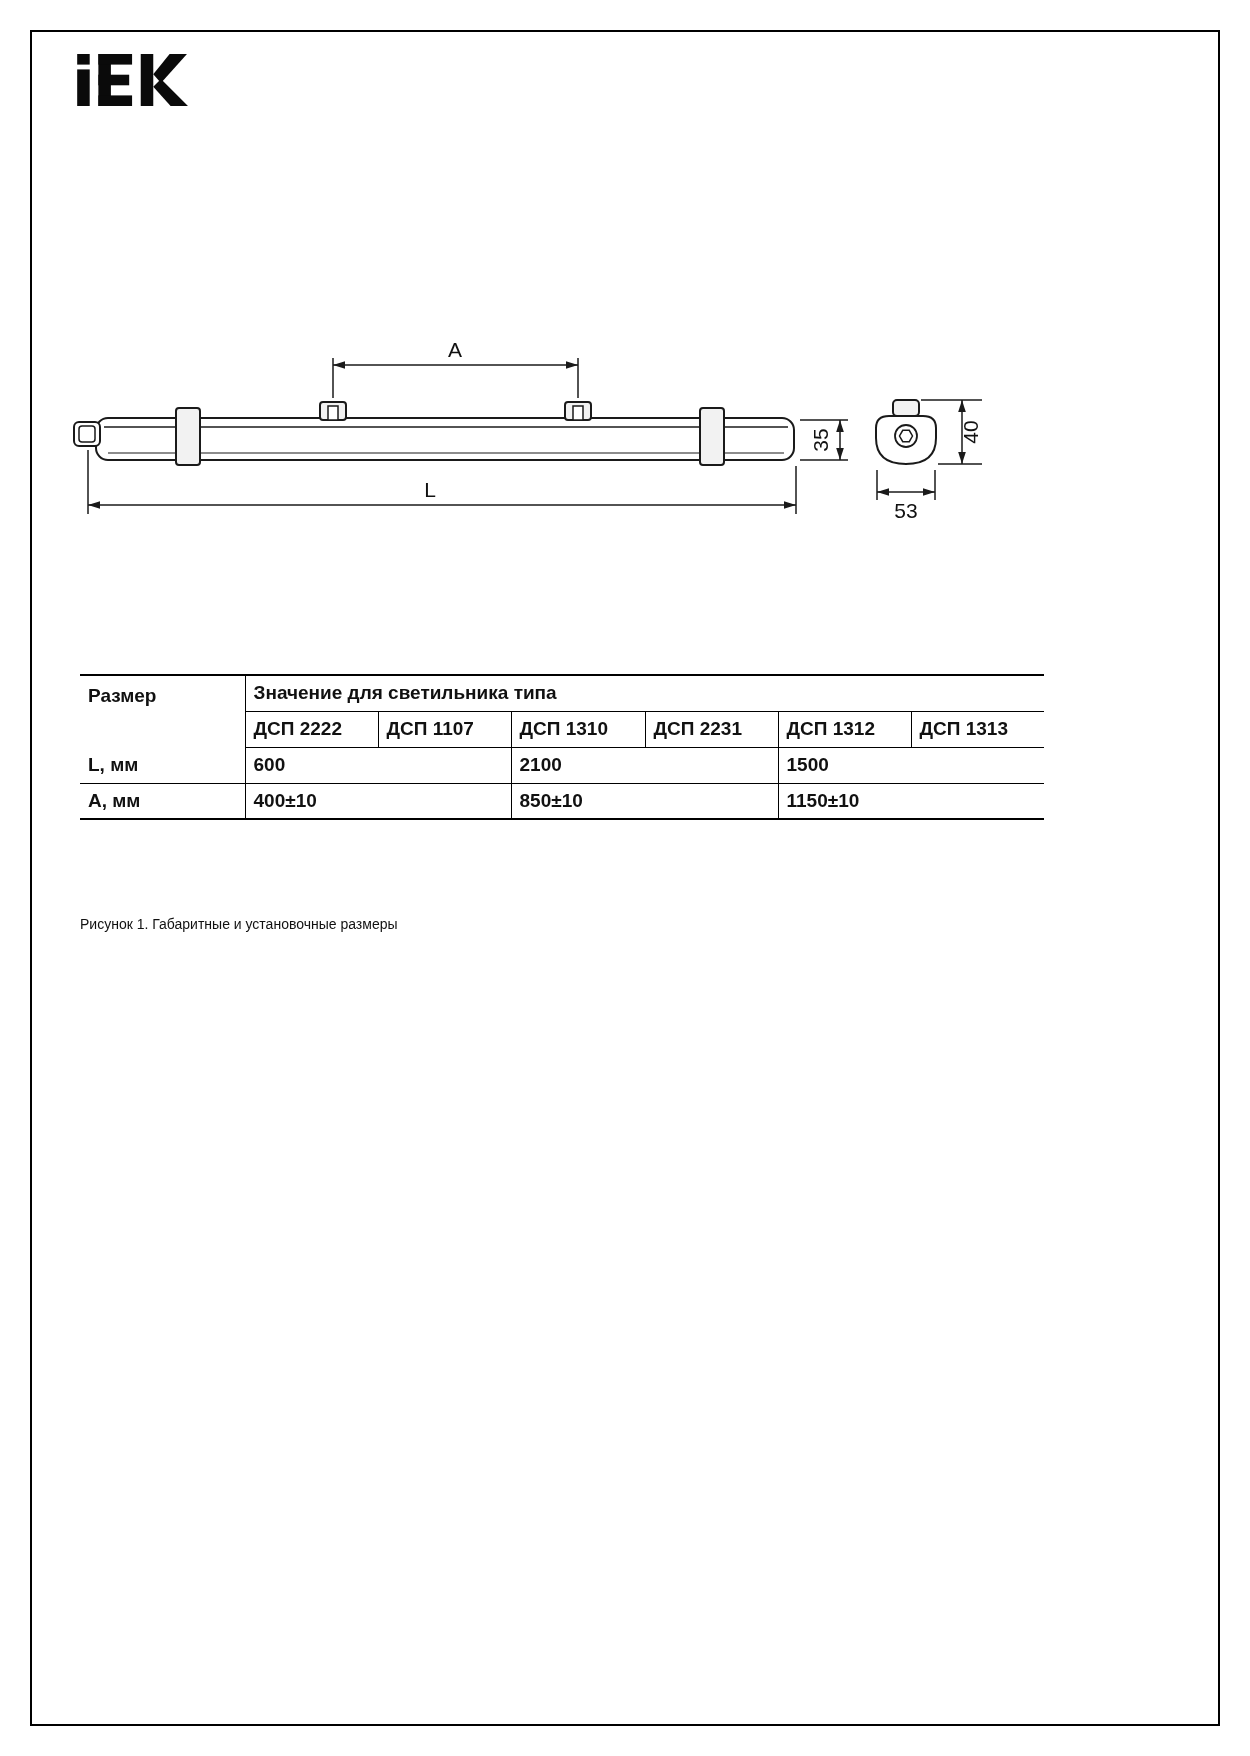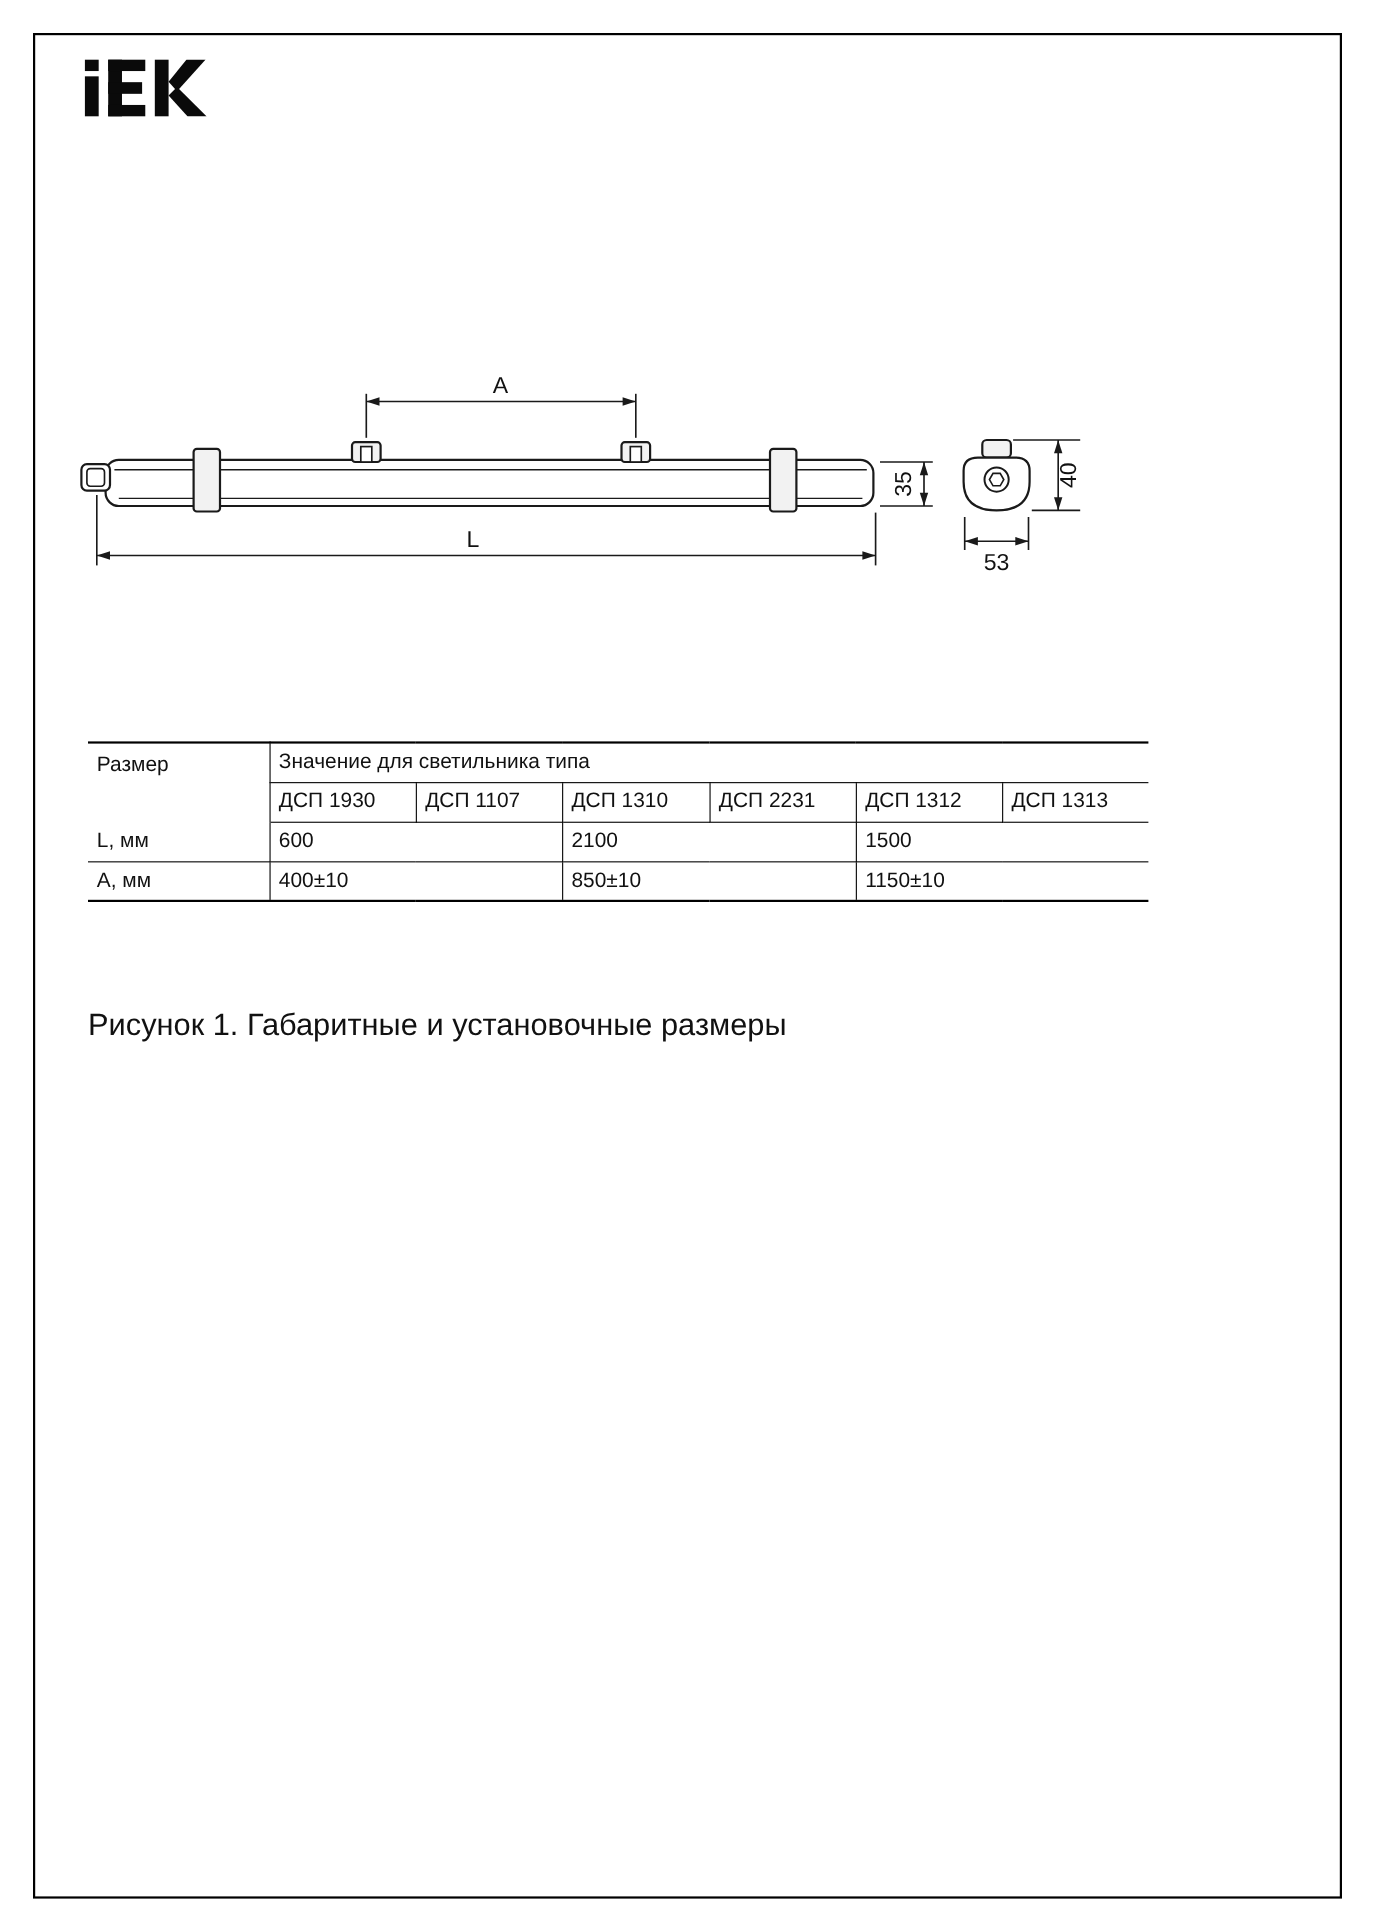--- a/index.html
+++ b/index.html
@@ -26,30 +26,30 @@
   }
   .table-wrap {
     position:absolute; left:80px; top:674px; width:964px;
   }
   table.spec {
     border-collapse:collapse; width:100%; table-layout:fixed;
     font-size:19px; color:#111;
     border-top:2px solid #000; border-bottom:2px solid #000;
   }
   table.spec th, table.spec td {
-    font-weight:normal; text-align:left;
+    font-weight:bold; text-align:left;
     padding:6px 8px; height:36px; vertical-align:middle;
     white-space:nowrap; overflow:hidden;
   }
   .bb { border-bottom:1.5px solid #000;margin-left:16px; }
   .br { border-right:1.5px solid #000; }
   .vt { vertical-align:top !important; padding-top:9px !important; }
   .caption {
     position:absolute; left:80px; top:916px;
-    font-size:28px; color:#111;
+    font-size:14px; color:#111;
   }
 </style>
 </head>
 <body>
 
 <div class="page-frame"></div>
 
 <svg class="logo" width="118" height="52" viewBox="0 0 118 54" aria-label="IEK">
   <g fill="#0a0a0a">
     <rect x="0" y="16" width="13" height="38"></rect>
@@ -152,21 +152,21 @@
         <col style="width:133px">
       <col style="width:133px">
         <col style="width:133px">
     </colgroup>
     <tbody>
         <tr>
       <th rowspan="2" class="br vt">Размер</th>
       <th colspan="6" class="bb">Значение для светильника типа</th>
     </tr>
     <tr>
-      <th class="bb br">ДСП 1930</th>
+      <th class="bb br">ДСП 2222</th>
       <th class="bb br">ДСП 1107</th>
       <th class="bb br">ДСП 1310</th>
       <th class="bb br">ДСП 2231</th>
       <th class="bb br">ДСП 1312</th>
       <th class="bb">ДСП 1313</th>
     </tr>
     <tr>
       <td class="bb br">L, мм</td>
       <td colspan="2" class="bb br">600</td>
       <td colspan="2" class="bb br">2100</td>

